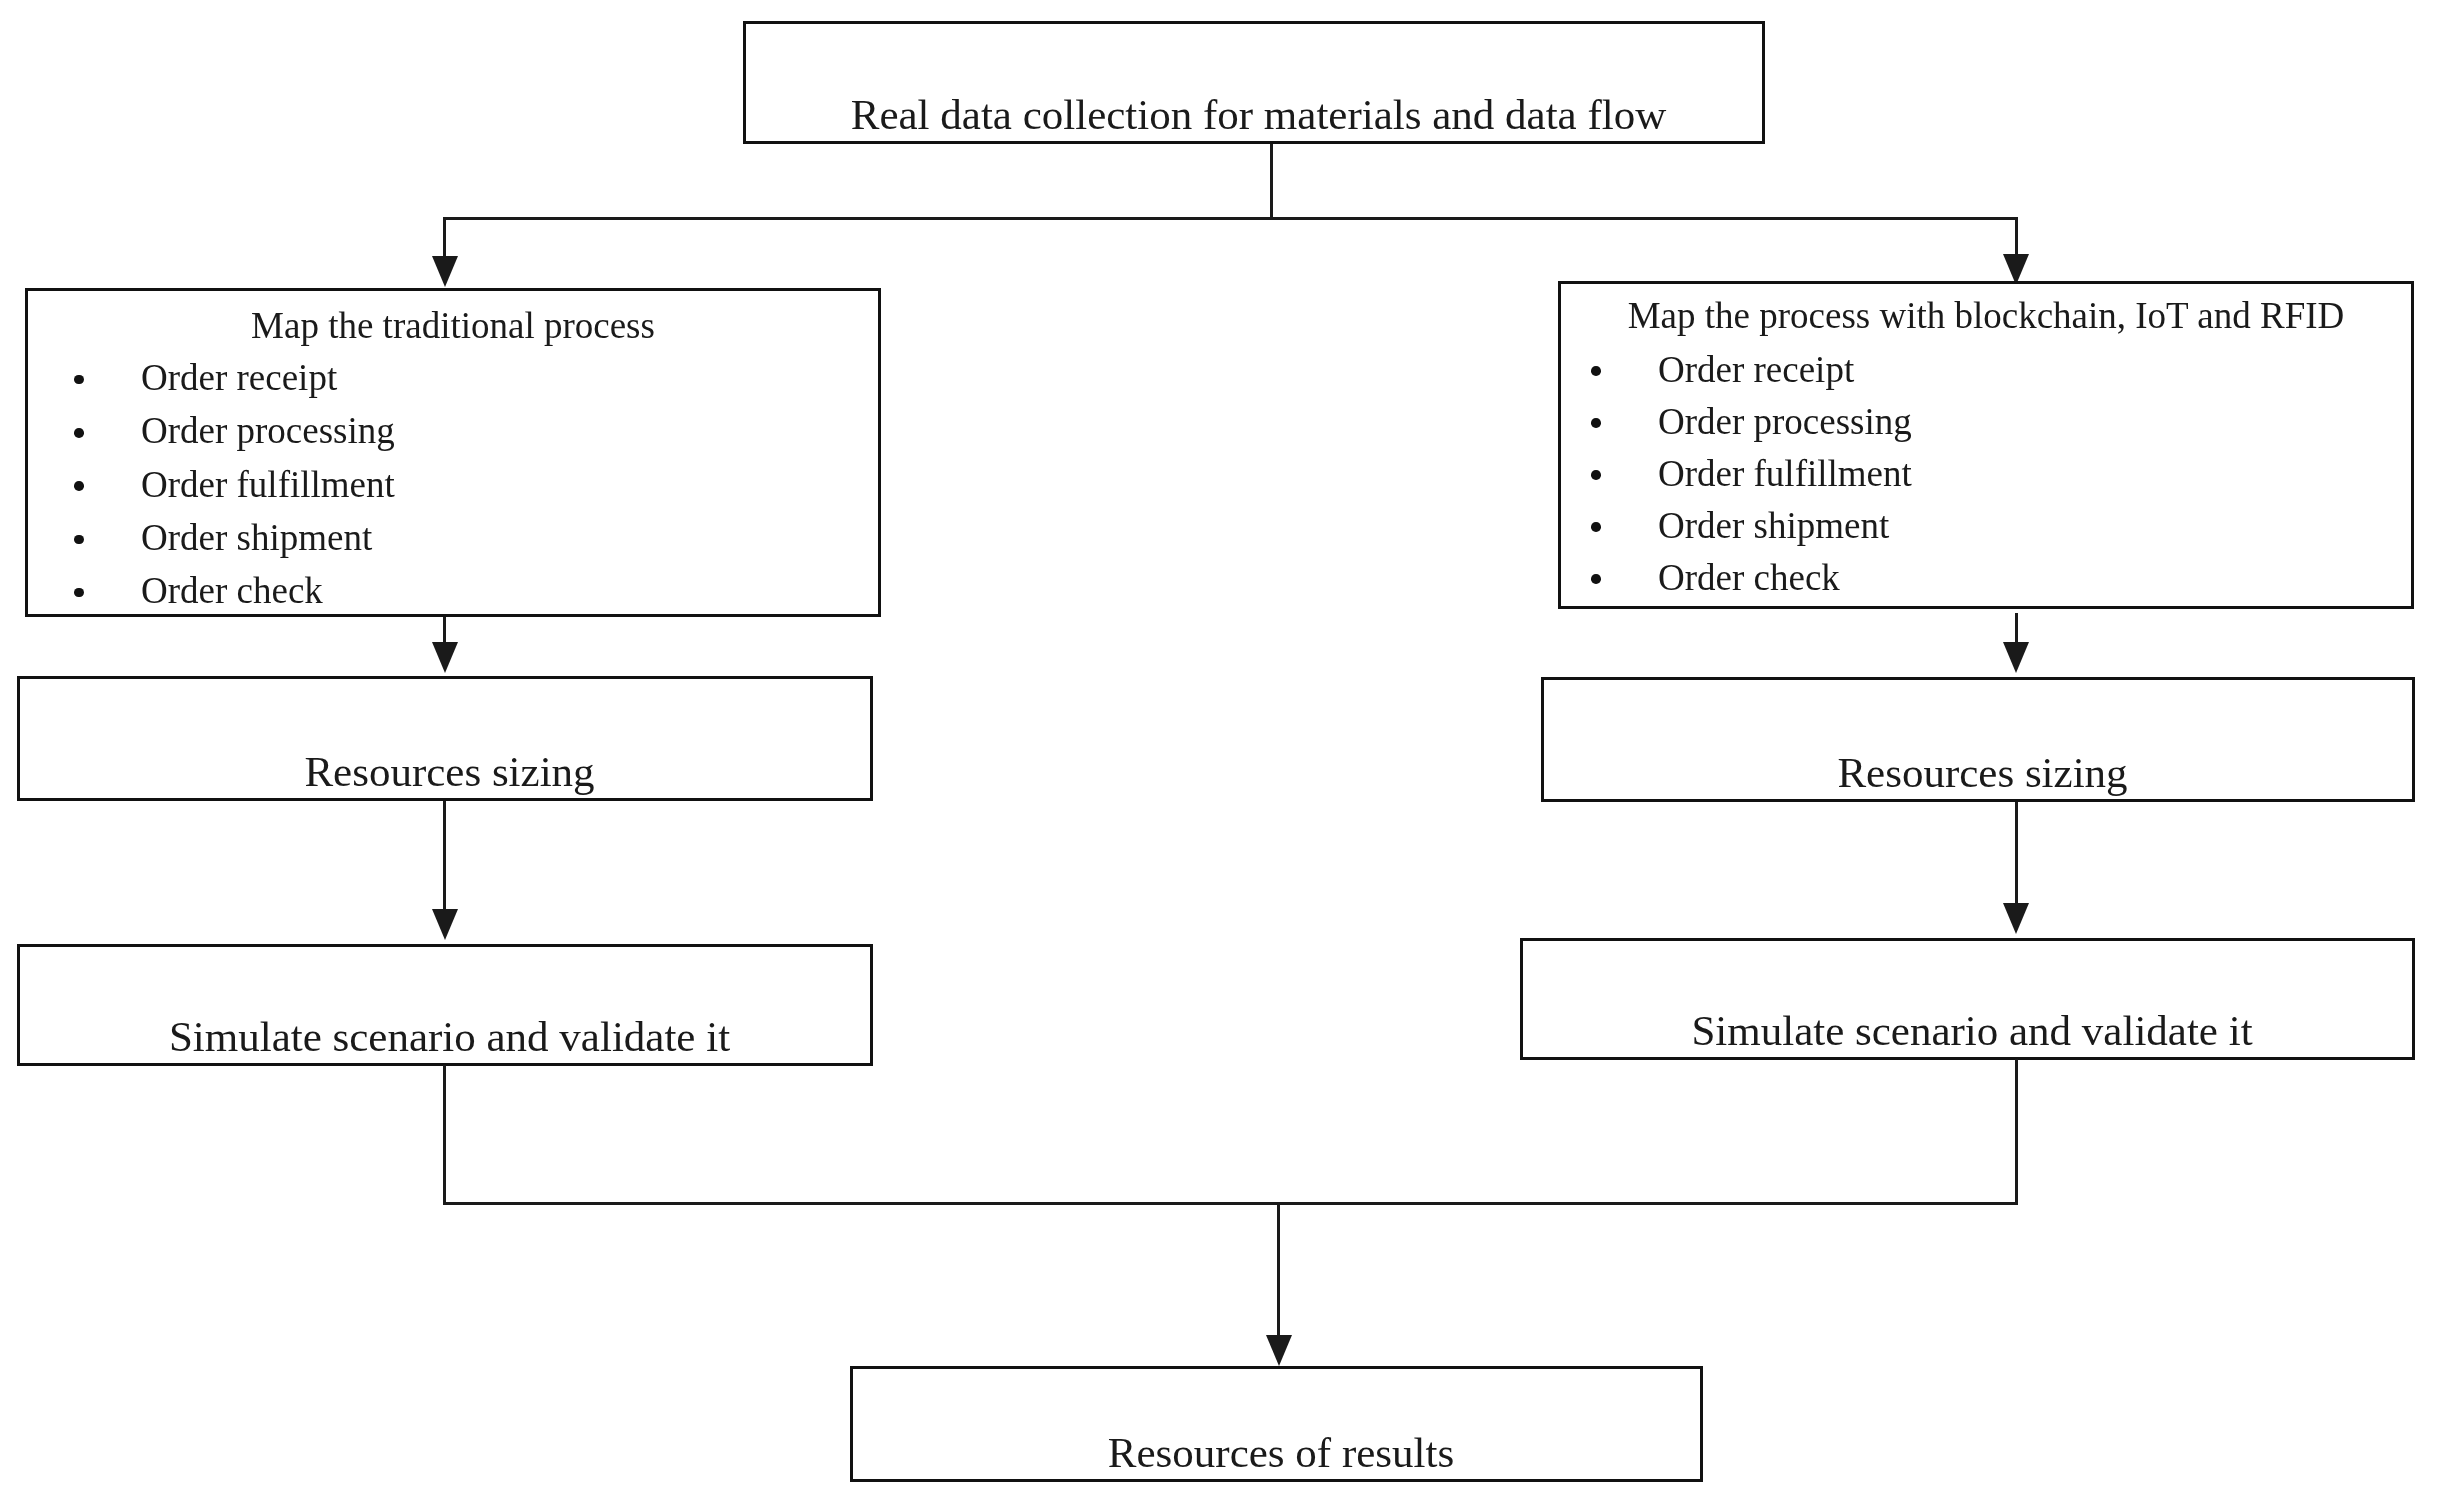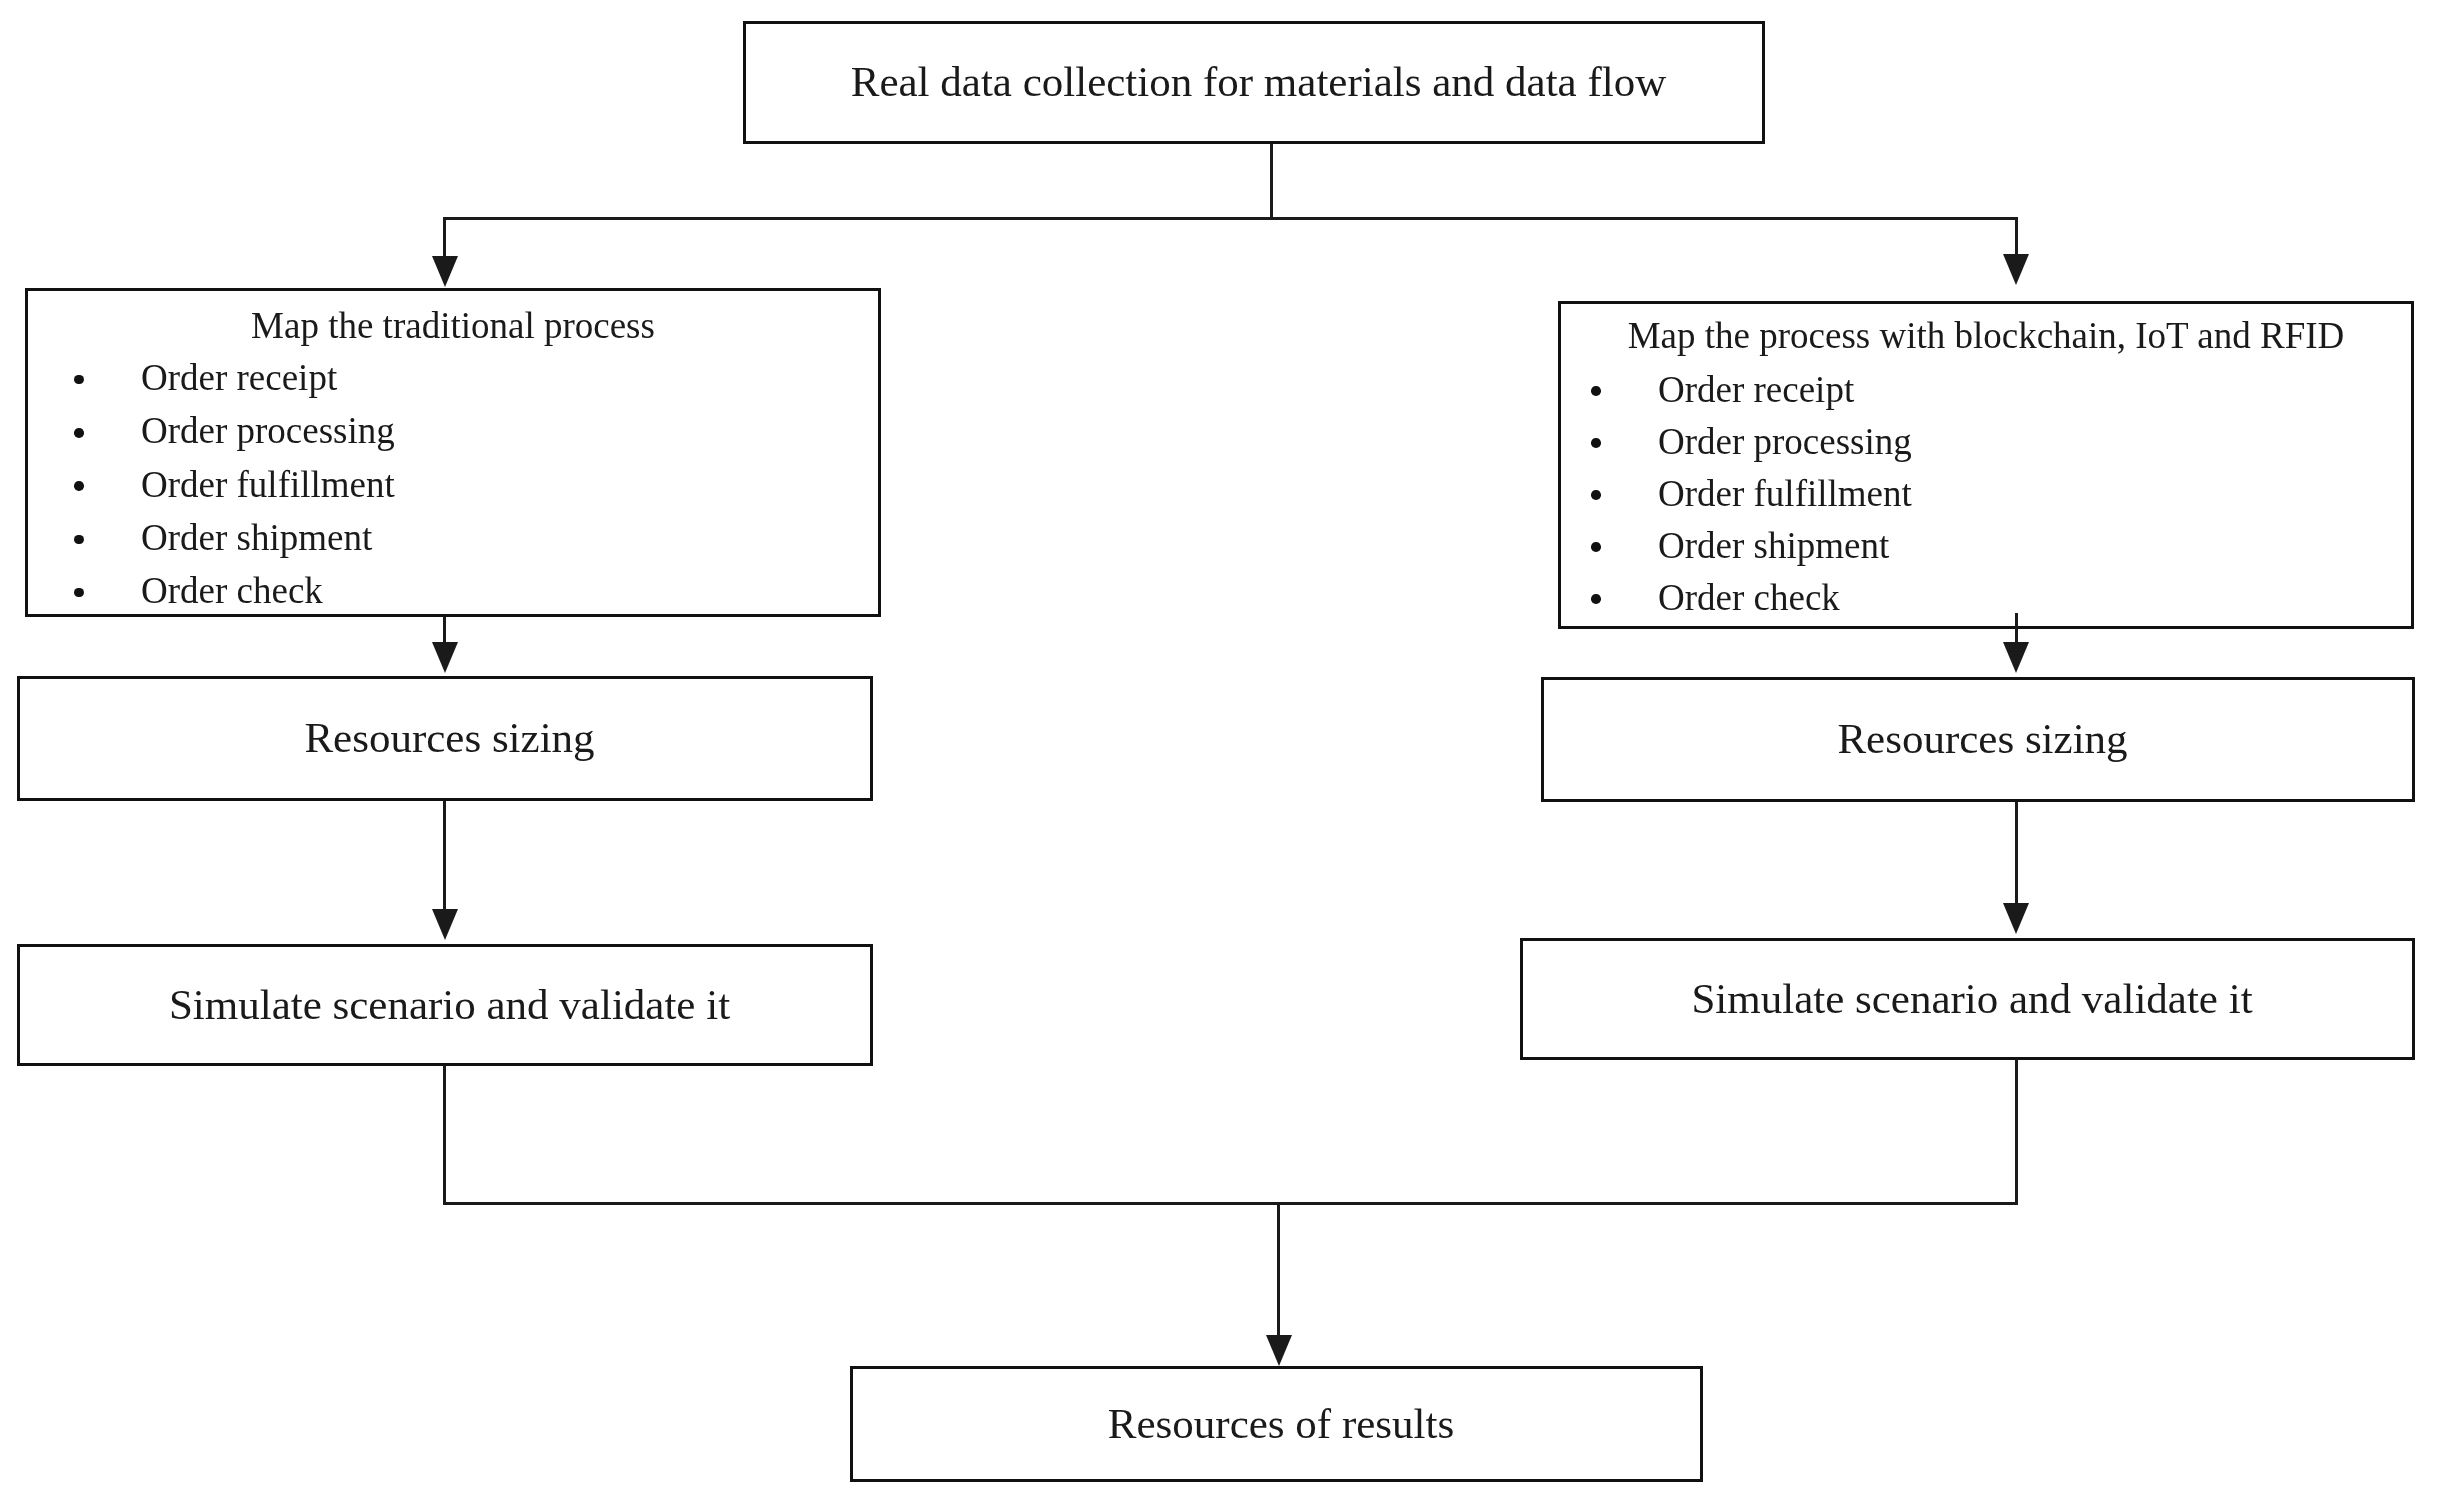--- a/index.html
+++ b/index.html
@@ -20,21 +20,21 @@
   .node {
     position: absolute;
     box-sizing: border-box;
     border: 3.7px solid #111111;
     background: #ffffff;
     display: flex;
     flex-direction: column;
   }
   .node.center {
     align-items: center;
-    justify-content: center;
+    justify-content: flex-end;
     text-align: center;
     padding-left: 9px;
   }
   .node-title {
     font-size: 40px;
     line-height: 1.18;
     text-align: center;
     white-space: pre-line;
   }
   .node-title.big {
@@ -126,21 +126,21 @@
         <span class="bullet"></span>
         <span class="btext" style="margin-left:67px;">Order shipment</span>
       </li>
       <li>
         <span class="bullet"></span>
         <span class="btext" style="margin-left:67px;">Order check</span>
       </li>
     </ul>
   </div>
 
-  <div class="node" style="left:1558px; top:301px; width:856px; height:328px; padding:10.4px 0 0 0;">
+  <div class="node" style="left:1558px; top:281px; width:856px; height:328px; padding:10.4px 0 0 0;">
     <div class="list-head">Map the process with blockchain, IoT and RFID</div>
     <ul class="bullets" style="margin-top:12px; padding-left:30px;">
       <li style="margin-bottom:15px;">
         <span class="bullet"></span>
         <span class="btext" style="margin-left:67px;">Order receipt</span>
       </li>
       <li style="margin-bottom:15px;">
         <span class="bullet"></span>
         <span class="btext" style="margin-left:67px;">Order processing</span>
       </li>

